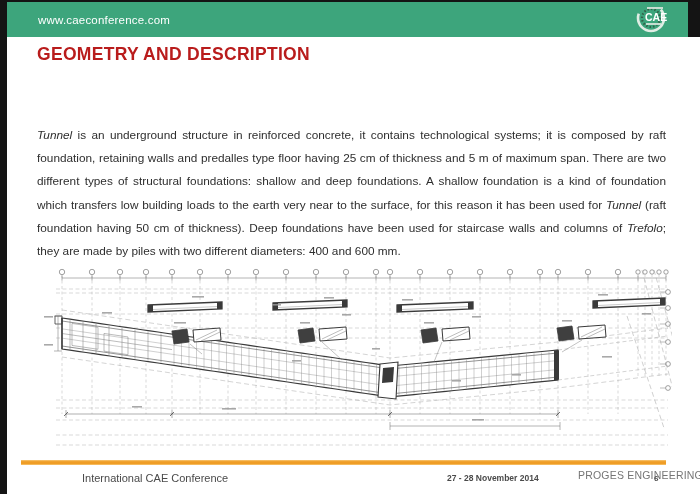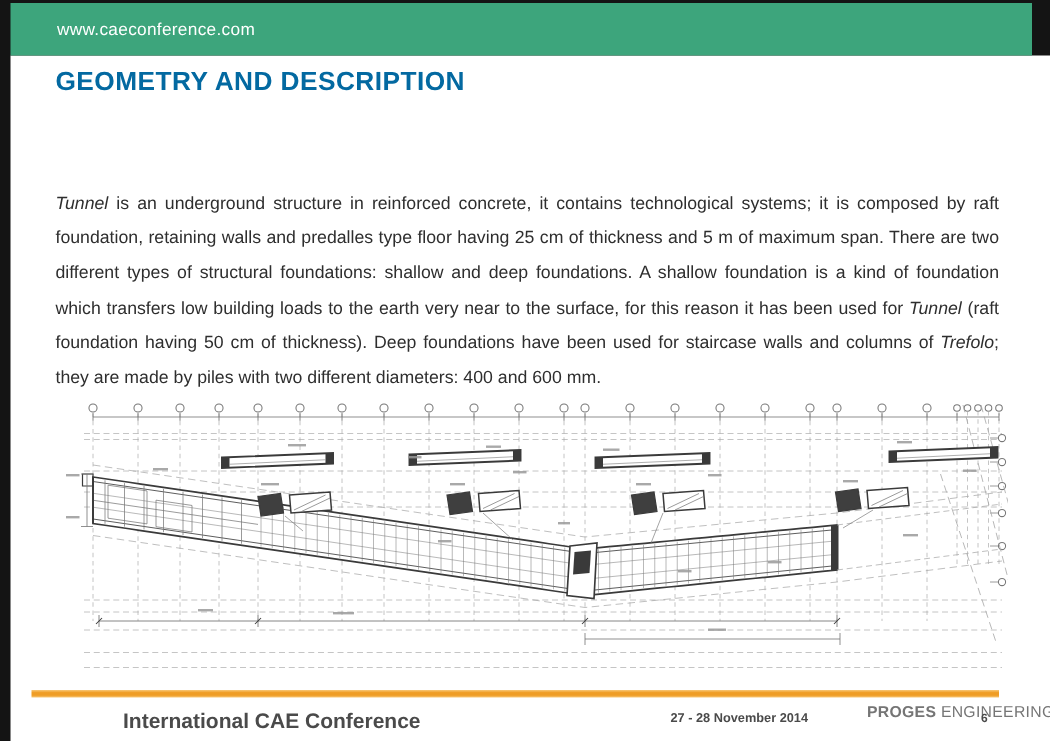--- a/index.html
+++ b/index.html
@@ -10,49 +10,58 @@
   .left-border{position:absolute;left:0;top:0;width:7px;height:494px;background:#141414;}
   .topbar-bg{position:absolute;left:0;top:0;width:700px;height:37px;background:#141414;}
   .greenbar{
     position:absolute;left:7px;top:2px;width:681px;height:35px;
     display:flex;align-items:center;
   }
   .site-url{color:#ffffff;font-size:11.5px;font-weight:500;letter-spacing:.2px;padding-left:31px;}
   .logo-wrap{position:absolute;left:631px;top:1px;width:42px;height:34px;}
   .slide-title{
     position:absolute;left:37px;top:44px;font-size:17.5px;font-weight:bold;
-    color:#0369a1;letter-spacing:.3px;white-space:nowrap;
+    color:#b91c1c;letter-spacing:.3px;white-space:nowrap;
   }
   .body-text{
     position:absolute;left:37px;top:112px;width:629px;
     font-size:11.8px;line-height:23.3px;color:#2e2e2e;text-align:justify;
   }
   .body-text i{font-style:italic;}
   .figure-wrap{position:absolute;left:42px;top:256px;width:630px;height:196px;}
   .footer-line{
     position:absolute;left:21px;top:460px;width:645px;height:5px;
     background:linear-gradient(to bottom,#f8c877 0%,#ef9d26 35%,#ef9d26 70%,#f8c877 100%);
   }
-  .footer-left{position:absolute;left:82px;top:472px;font-size:14px;font-weight:bold;color:#4a4a4a;}
+  .footer-left{position:absolute;left:82px;top:472px;font-size:11px;font-weight:normal;color:#4a4a4a;}
   .footer-date{position:absolute;left:447px;top:473px;font-size:8.5px;font-weight:bold;color:#4a4a4a;}
   .footer-company{position:absolute;left:578px;top:469px;font-size:10.5px;color:#757575;letter-spacing:.2px;white-space:nowrap;}
-  .footer-company .b{font-weight:bold;}
+  .footer-company .b{font-weight:normal;}
   .footer-page{position:absolute;left:654px;top:474px;font-size:8px;font-weight:bold;color:#4a4a4a;}
 </style>
 </head>
 <body>
 
 <div class="page">
   <div class="topbar-bg"></div>
   <div class="left-border"></div>
 
   <div class="greenbar" style="background: rgb(61, 165, 124);">
     <span class="site-url">www.caeconference.com</span>
   </div>
 
+  <div class="logo-wrap">
+    <svg width="42" height="34" viewBox="0 0 42 34">
+      <circle cx="20" cy="17" r="13" fill="none" stroke="#e9f0ea" stroke-width="2.6" stroke-dasharray="55 27" stroke-dashoffset="10" opacity="0.95"></circle>
+      <circle cx="20" cy="17" r="9" fill="none" stroke="#2f4f3c" stroke-width="2.2" stroke-dasharray="1.5 2" opacity="0.8"></circle>
+      <rect x="16" y="6" width="16" height="2" fill="#dfe8e1" opacity="0.85"></rect>
+      <rect x="15" y="22" width="15" height="2" fill="#dfe8e1" opacity="0.85"></rect>
+      <text x="14" y="20" font-family="Liberation Sans, sans-serif" font-size="10.5" font-weight="bold" fill="#ffffff">CAE</text>
+    </svg>
+  </div>
 
   <div class="slide-title">GEOMETRY AND DESCRIPTION</div>
 
   <p class="body-text" id="bodyText"><i>Tunnel</i><span> is an underground structure in reinforced concrete, it contains technological systems; it is composed by raft foundation, retaining walls and predalles type floor having 25 cm of thickness and 5 m of maximum span. There are two different types of structural foundations: shallow and deep foundations. A shallow foundation is a kind of foundation which transfers low building loads to the earth very near to the surface, for this reason it has been used for </span><i>Tunnel</i><span> (raft foundation having 50 cm of thickness). Deep foundations have been used for staircase walls and columns of </span><i>Trefolo</i><span>; they are made by piles with two different diameters: 400 and 600 mm.</span></p>
 
   <div class="figure-wrap">
     <svg id="draw" width="630" height="196" viewBox="0 0 630 196">
         <line x1="14" y1="33" x2="626" y2="33" stroke="#a9a9a9" stroke-width="0.45" stroke-dasharray="4 2.5"></line>
         <line x1="14" y1="37" x2="626" y2="37" stroke="#a9a9a9" stroke-width="0.45" stroke-dasharray="4 2.5"></line>
         <line x1="14" y1="58" x2="626" y2="58" stroke="#a9a9a9" stroke-width="0.45" stroke-dasharray="4 2.5"></line>

